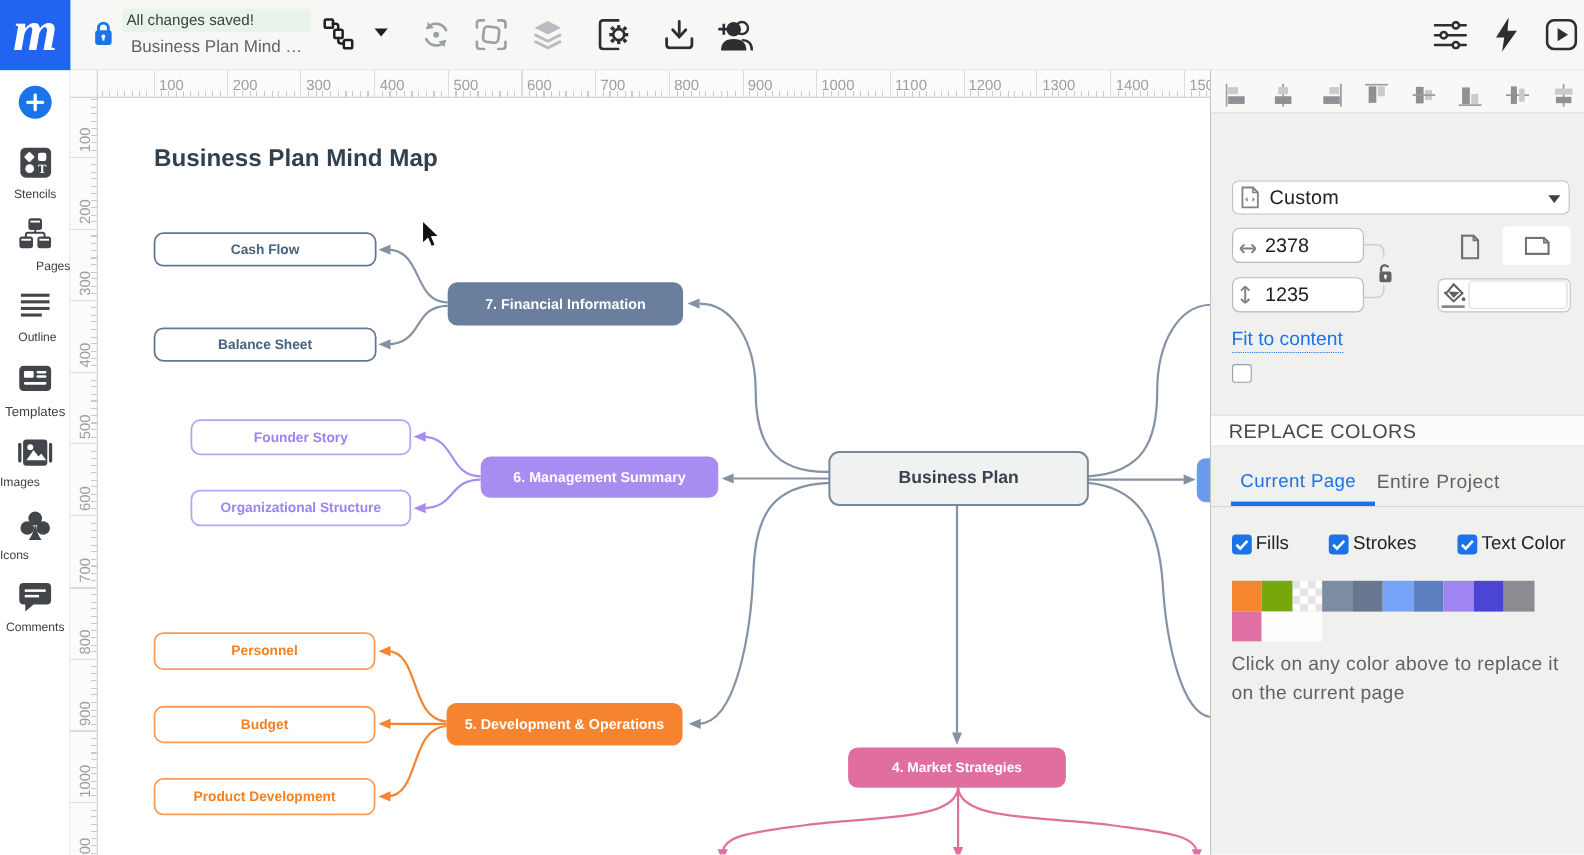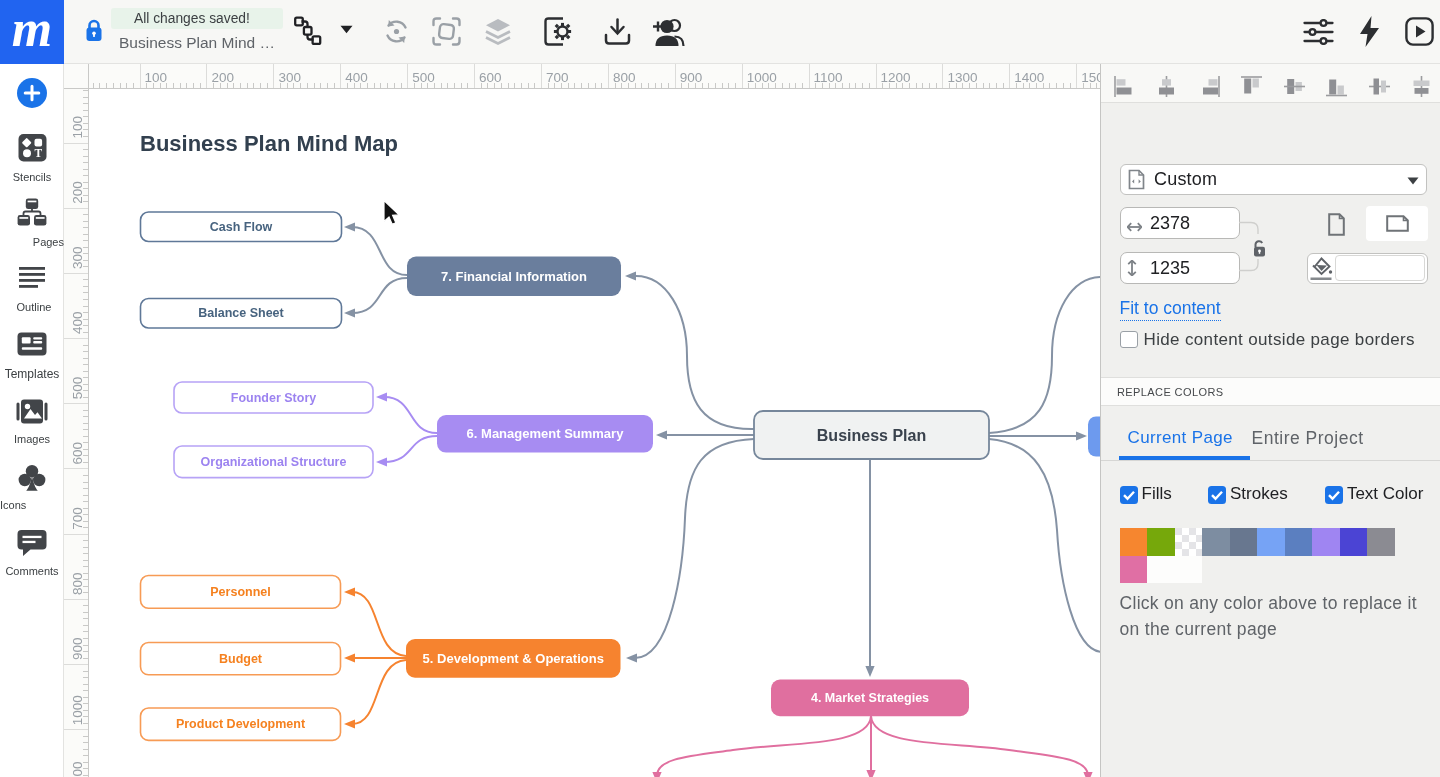--- a/index.html
+++ b/index.html
@@ -6,21 +6,21 @@
 </style></head>
 <body>
 <div style="position:absolute;left:0;top:0;width:1440px;height:63px;background:#f7f7f5;border-bottom:1px solid #e3e3e1">
 <div style="position:absolute;left:0;top:0;width:64px;height:64px;background:#2164f0;color:#fff;font-family:'Liberation Serif',serif;font-style:italic;font-weight:bold;font-size:52px;text-align:center;line-height:58px">m</div>
     <svg style="position:absolute;left:85px;top:19px" width="18" height="23" viewBox="0 0 18 23">
       <path d="M4.5,9 L4.5,6.5 A4.5,4.5 0 0 1 13.5,6.5 L13.5,9" fill="none" stroke="#1a73e8" stroke-width="2.6"></path>
       <rect x="1.5" y="8.5" width="15" height="13.5" rx="3" fill="#1a73e8"></rect>
       <circle cx="9" cy="14.2" r="1.8" fill="#fff"></circle>
       <rect x="8.1" y="14.5" width="1.8" height="3.4" fill="#fff"></rect>
     </svg>
-    <div style="position:absolute;left:111px;top:8px;width:171.5px;height:21px;line-height:21.5px;background:#e8f3ea;border-radius:3px;padding-left:23px;box-sizing:border-box;font-size:13.8px;color:#3c4043">All changes saved!</div>
+    <div style="position:absolute;left:111px;top:8px;width:171.5px;height:21px;line-height:21.5px;background:#e8f3ea;border-radius:3px;padding-left:4px;box-sizing:border-box;font-size:13.8px;color:#3c4043">All changes saved!</div>
     <div style="position:absolute;left:119px;top:34px;font-size:15.5px;color:#5f6368">Business Plan Mind …</div>
     <svg style="position:absolute;left:292px;top:15px" width="32" height="33" viewBox="0 0 32 33">
       <g fill="none" stroke="#202124" stroke-width="2.3">
         <path d="M9.5,6.5 L13,6.5 Q15.5,6.5 15.5,9 L15.5,11.5 M15.5,19.5 L15.5,22 Q15.5,24.5 18,24.5 L21.5,24.5"></path>
         <rect x="3.2" y="2.7" width="7.6" height="7.6" rx="1.5"></rect>
         <rect x="11.9" y="12" width="7.6" height="7.6" rx="1.5"></rect>
         <rect x="20.6" y="21.3" width="7.6" height="7.6" rx="1.5"></rect>
       </g>
     </svg>
     <svg style="position:absolute;left:340px;top:25px" width="13" height="9" viewBox="0 0 13 9">
@@ -152,21 +152,21 @@
     </svg></div>
     <div style="position:absolute;left:17.0px;top:464.5px;width:30px"><svg width="30" height="28" viewBox="0 0 30 28">
       <path d="M4.5,1 L25.5,1 Q29.5,1 29.5,5 L29.5,16.5 Q29.5,20.5 25.5,20.5 L13.5,20.5 L6,27 L6,20.5 L4.5,20.5 Q0.5,20.5 0.5,16.5 L0.5,5 Q0.5,1 4.5,1 Z" fill="#424549"></path>
       <rect x="5.5" y="6.8" width="19" height="2.3" fill="#fff"></rect>
       <rect x="5.5" y="11.8" width="13" height="2.3" fill="#fff"></rect>
     </svg></div>
     <div style="position:absolute;left:0;top:106.5px;width:64px;text-align:center;font-size:11px;color:#3c4043">Stencils</div>
     <div style="position:absolute;left:0;top:171.5px;width:64px;text-align:right;font-size:11px;color:#3c4043">Pages</div>
     <div style="position:absolute;left:0;top:237.0px;width:68px;text-align:center;font-size:11px;color:#3c4043">Outline</div>
     <div style="position:absolute;left:0;top:303.0px;width:64px;text-align:center;font-size:12px;color:#3c4043">Templates</div>
-    <div style="position:absolute;left:0;top:369.0px;width:64px;text-align:center;font-size:11px;color:#3c4043">Images</div>
+    <div style="position:absolute;left:0;top:369.0px;width:64px;text-align:left;font-size:11px;color:#3c4043">Images</div>
     <div style="position:absolute;left:0;top:435.0px;width:64px;text-align:left;font-size:11px;color:#3c4043">Icons</div>
     <div style="position:absolute;left:0;top:500.5px;width:64px;text-align:center;font-size:11px;color:#3c4043">Comments</div>
 </div>
 
 <div style="position:absolute;left:64px;top:64px;width:25px;height:25px;background:#fbfbf9;border-right:1px solid #c9c9c7;border-bottom:1px solid #c9c9c7;box-sizing:border-box"></div>
 
 <div style="position:absolute;left:89px;top:64px;width:1011px;height:25px;background:#fbfbf9;border-bottom:1px solid #c9c9c7;box-sizing:border-box">
 <svg width="1011" height="24" viewBox="89 0 1011 24" style="position:absolute;left:0;top:0">
       <line x1="93.5" y1="19" x2="93.5" y2="25" stroke="#c9c9c7" stroke-width="1" shape-rendering="crispEdges"></line>
       <line x1="99.5" y1="19" x2="99.5" y2="25" stroke="#c9c9c7" stroke-width="1" shape-rendering="crispEdges"></line>
@@ -614,22 +614,21 @@
       <g transform="translate(2,0)">
         <path d="M9.5,1.5 L17.5,9.5 L9.5,17 L2.5,10 Z M2.5,10 L1,8.5" fill="none" stroke="#5f6368" stroke-width="1.9"></path>
         <path d="M4.5,8 L15,8.5 L9.5,14 Z" fill="#5f6368"></path>
         <circle cx="18.5" cy="15" r="1.7" fill="#5f6368"></circle>
       </g>
       <rect x="0.5" y="20.5" width="21" height="2.5" fill="#85898d"></rect>
     </svg>
     <div style="position:absolute;left:233.5px;top:191px;width:90px;height:26px;background:#fff;border:1px solid #d8d8d6;border-radius:4px;box-sizing:border-box"></div>
     <div style="position:absolute;left:18.5px;top:233.5px;font-size:17.5px;color:#1a73e8;border-bottom:1.5px dotted #1a73e8;display:inline-block;padding-bottom:1px">Fit to content</div>
     <div style="position:absolute;left:19px;top:266.5px;width:17.5px;height:17.5px;background:#fff;border:1.5px solid #9aa0a6;border-radius:3px;box-sizing:border-box"></div>
-    <div style="position:absolute;left:42.5px;top:265.5px;font-size:17px;letter-spacing:0.35px;color:#3c4043">Hide content outside page borders</div>
-    <div style="position:absolute;left:0;top:312.8px;width:339px;height:29.2px;background:#fcfcfb;border-top:1px solid #dfdfdd;border-bottom:1px solid #dfdfdd;font-size:11px;color:#45484b;letter-spacing:0.4px;line-height:28px;padding-left:16px;box-sizing:border-box">REPLACE COLORS</div>
+    <div style="position:absolute;left:0;top:312.8px;width:339px;height:29.2px;background:#fcfcfb;border-top:1px solid #dfdfdd;border-bottom:1px solid #dfdfdd;font-size:18px;color:#45484b;letter-spacing:0.4px;line-height:28px;padding-left:16px;box-sizing:border-box">REPLACE COLORS</div>
     <div style="position:absolute;left:26.5px;top:364px;font-size:17px;font-weight:normal;letter-spacing:0.35px;color:#1a73e8">Current Page</div>
     <div style="position:absolute;left:150.5px;top:363.5px;font-size:17.5px;letter-spacing:0.5px;color:#5f6368">Entire Project</div>
     <div style="position:absolute;left:0;top:395.6px;width:339px;height:1px;background:#d6d6d4"></div>
     <div style="position:absolute;left:18px;top:392.2px;width:131px;height:3.4px;background:#1a73e8"></div>
     <div style="position:absolute;left:19px;top:422px;width:18px;height:18px;background:#1a73e8;border-radius:3.5px"><svg width="18" height="18" viewBox="0 0 18 18">
         <path d="M4,9.2 L7.5,12.7 L14,5.7" fill="none" stroke="#fff" stroke-width="2.4"></path>
       </svg></div>
     <div style="position:absolute;left:40.5px;top:420px;font-size:17px;color:#202124">Fills</div>
     <div style="position:absolute;left:107px;top:422px;width:18px;height:18px;background:#1a73e8;border-radius:3.5px"><svg width="18" height="18" viewBox="0 0 18 18">
         <path d="M4,9.2 L7.5,12.7 L14,5.7" fill="none" stroke="#fff" stroke-width="2.4"></path>

